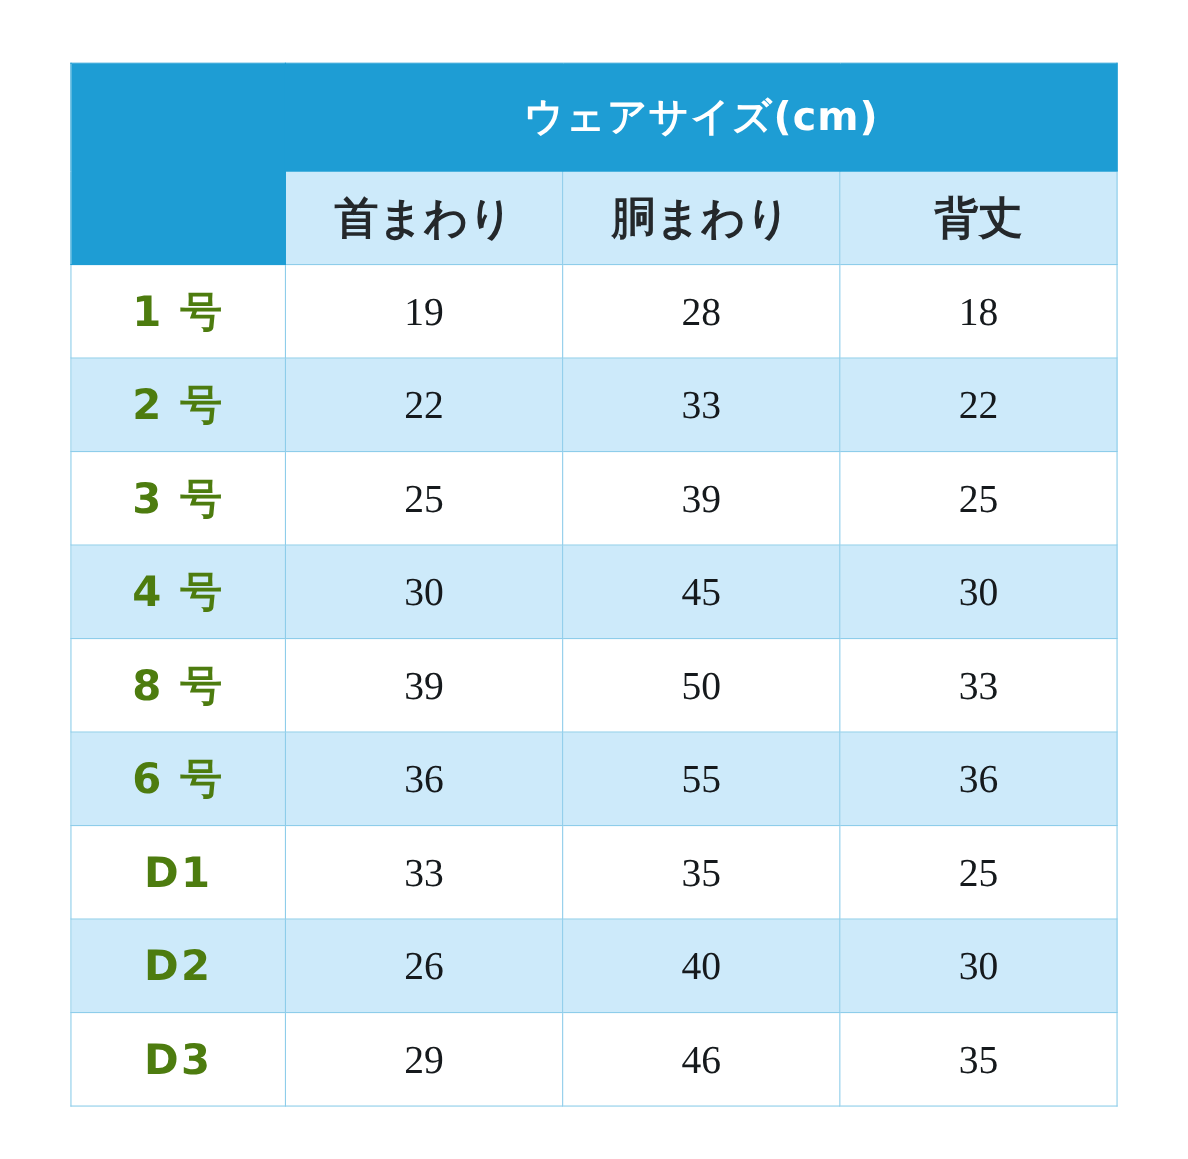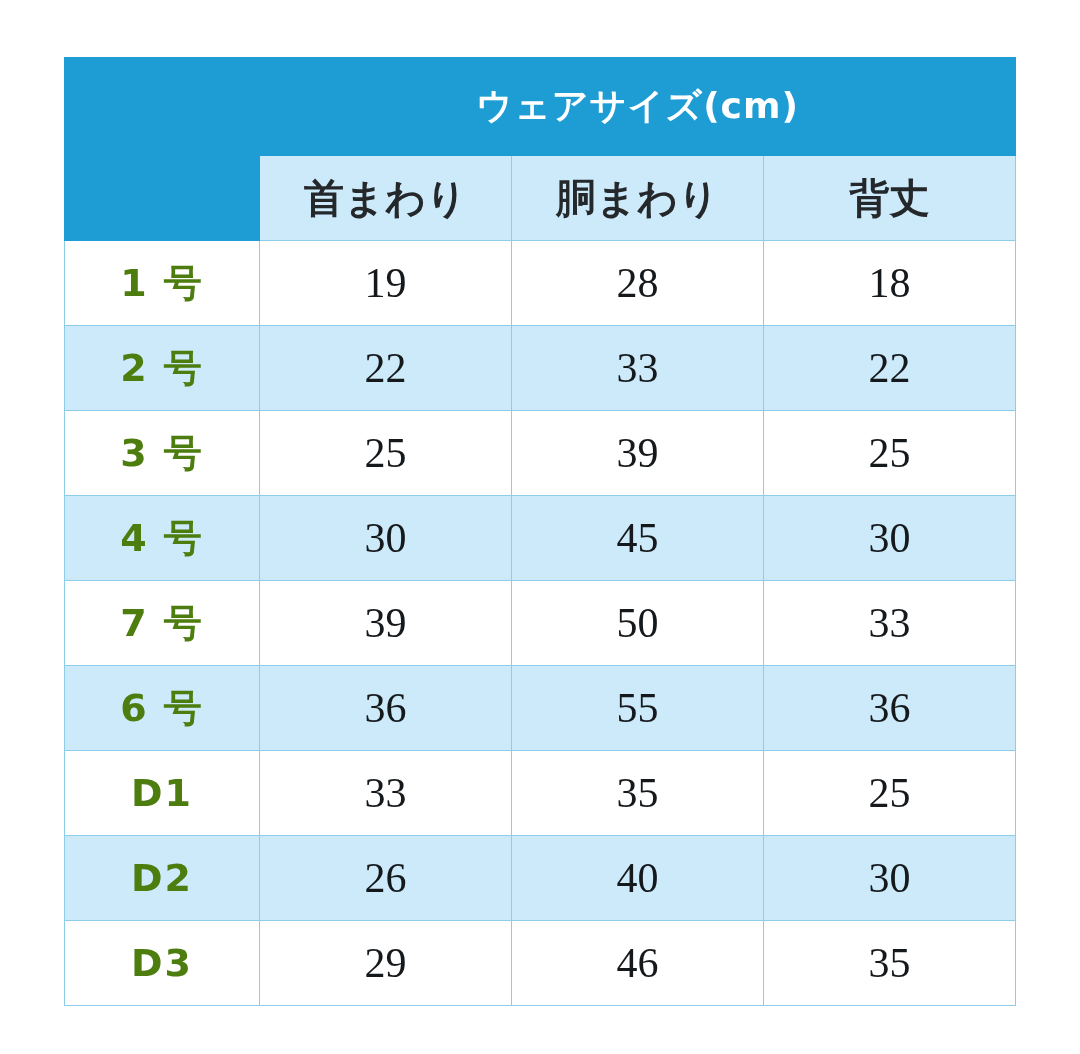--- a/index.html
+++ b/index.html
@@ -58,21 +58,21 @@
     margin-left: 32px;
   }
   .row-label {
     font-family: "DejaVu Sans", sans-serif;
     font-weight: bold;
     font-size: 38px;
     color: #4d7c0f;
     letter-spacing: 2px;
   }
   .data-cell {
-    font-size: 42px;
+    font-size: 36px;
     color: #15191c;
   }
   tr.band-white td { background: #ffffff; height: 84px; }
   tr.band-blue td { background: #cdeafa; height: 84px; }
 </style>
 </head>
 <body>
 
 <div id="page">
   <table id="size-table">
@@ -106,21 +106,21 @@
         <td class="data-cell">39</td>
         <td class="data-cell">25</td>
       </tr>
       <tr class="band-blue">
         <td class="row-label">4 号</td>
         <td class="data-cell">30</td>
         <td class="data-cell">45</td>
         <td class="data-cell">30</td>
       </tr>
       <tr class="band-white">
-        <td class="row-label">7 号</td>
+        <td class="row-label">8 号</td>
         <td class="data-cell">39</td>
         <td class="data-cell">50</td>
         <td class="data-cell">33</td>
       </tr>
       <tr class="band-blue">
         <td class="row-label">6 号</td>
         <td class="data-cell">36</td>
         <td class="data-cell">55</td>
         <td class="data-cell">36</td>
       </tr>

